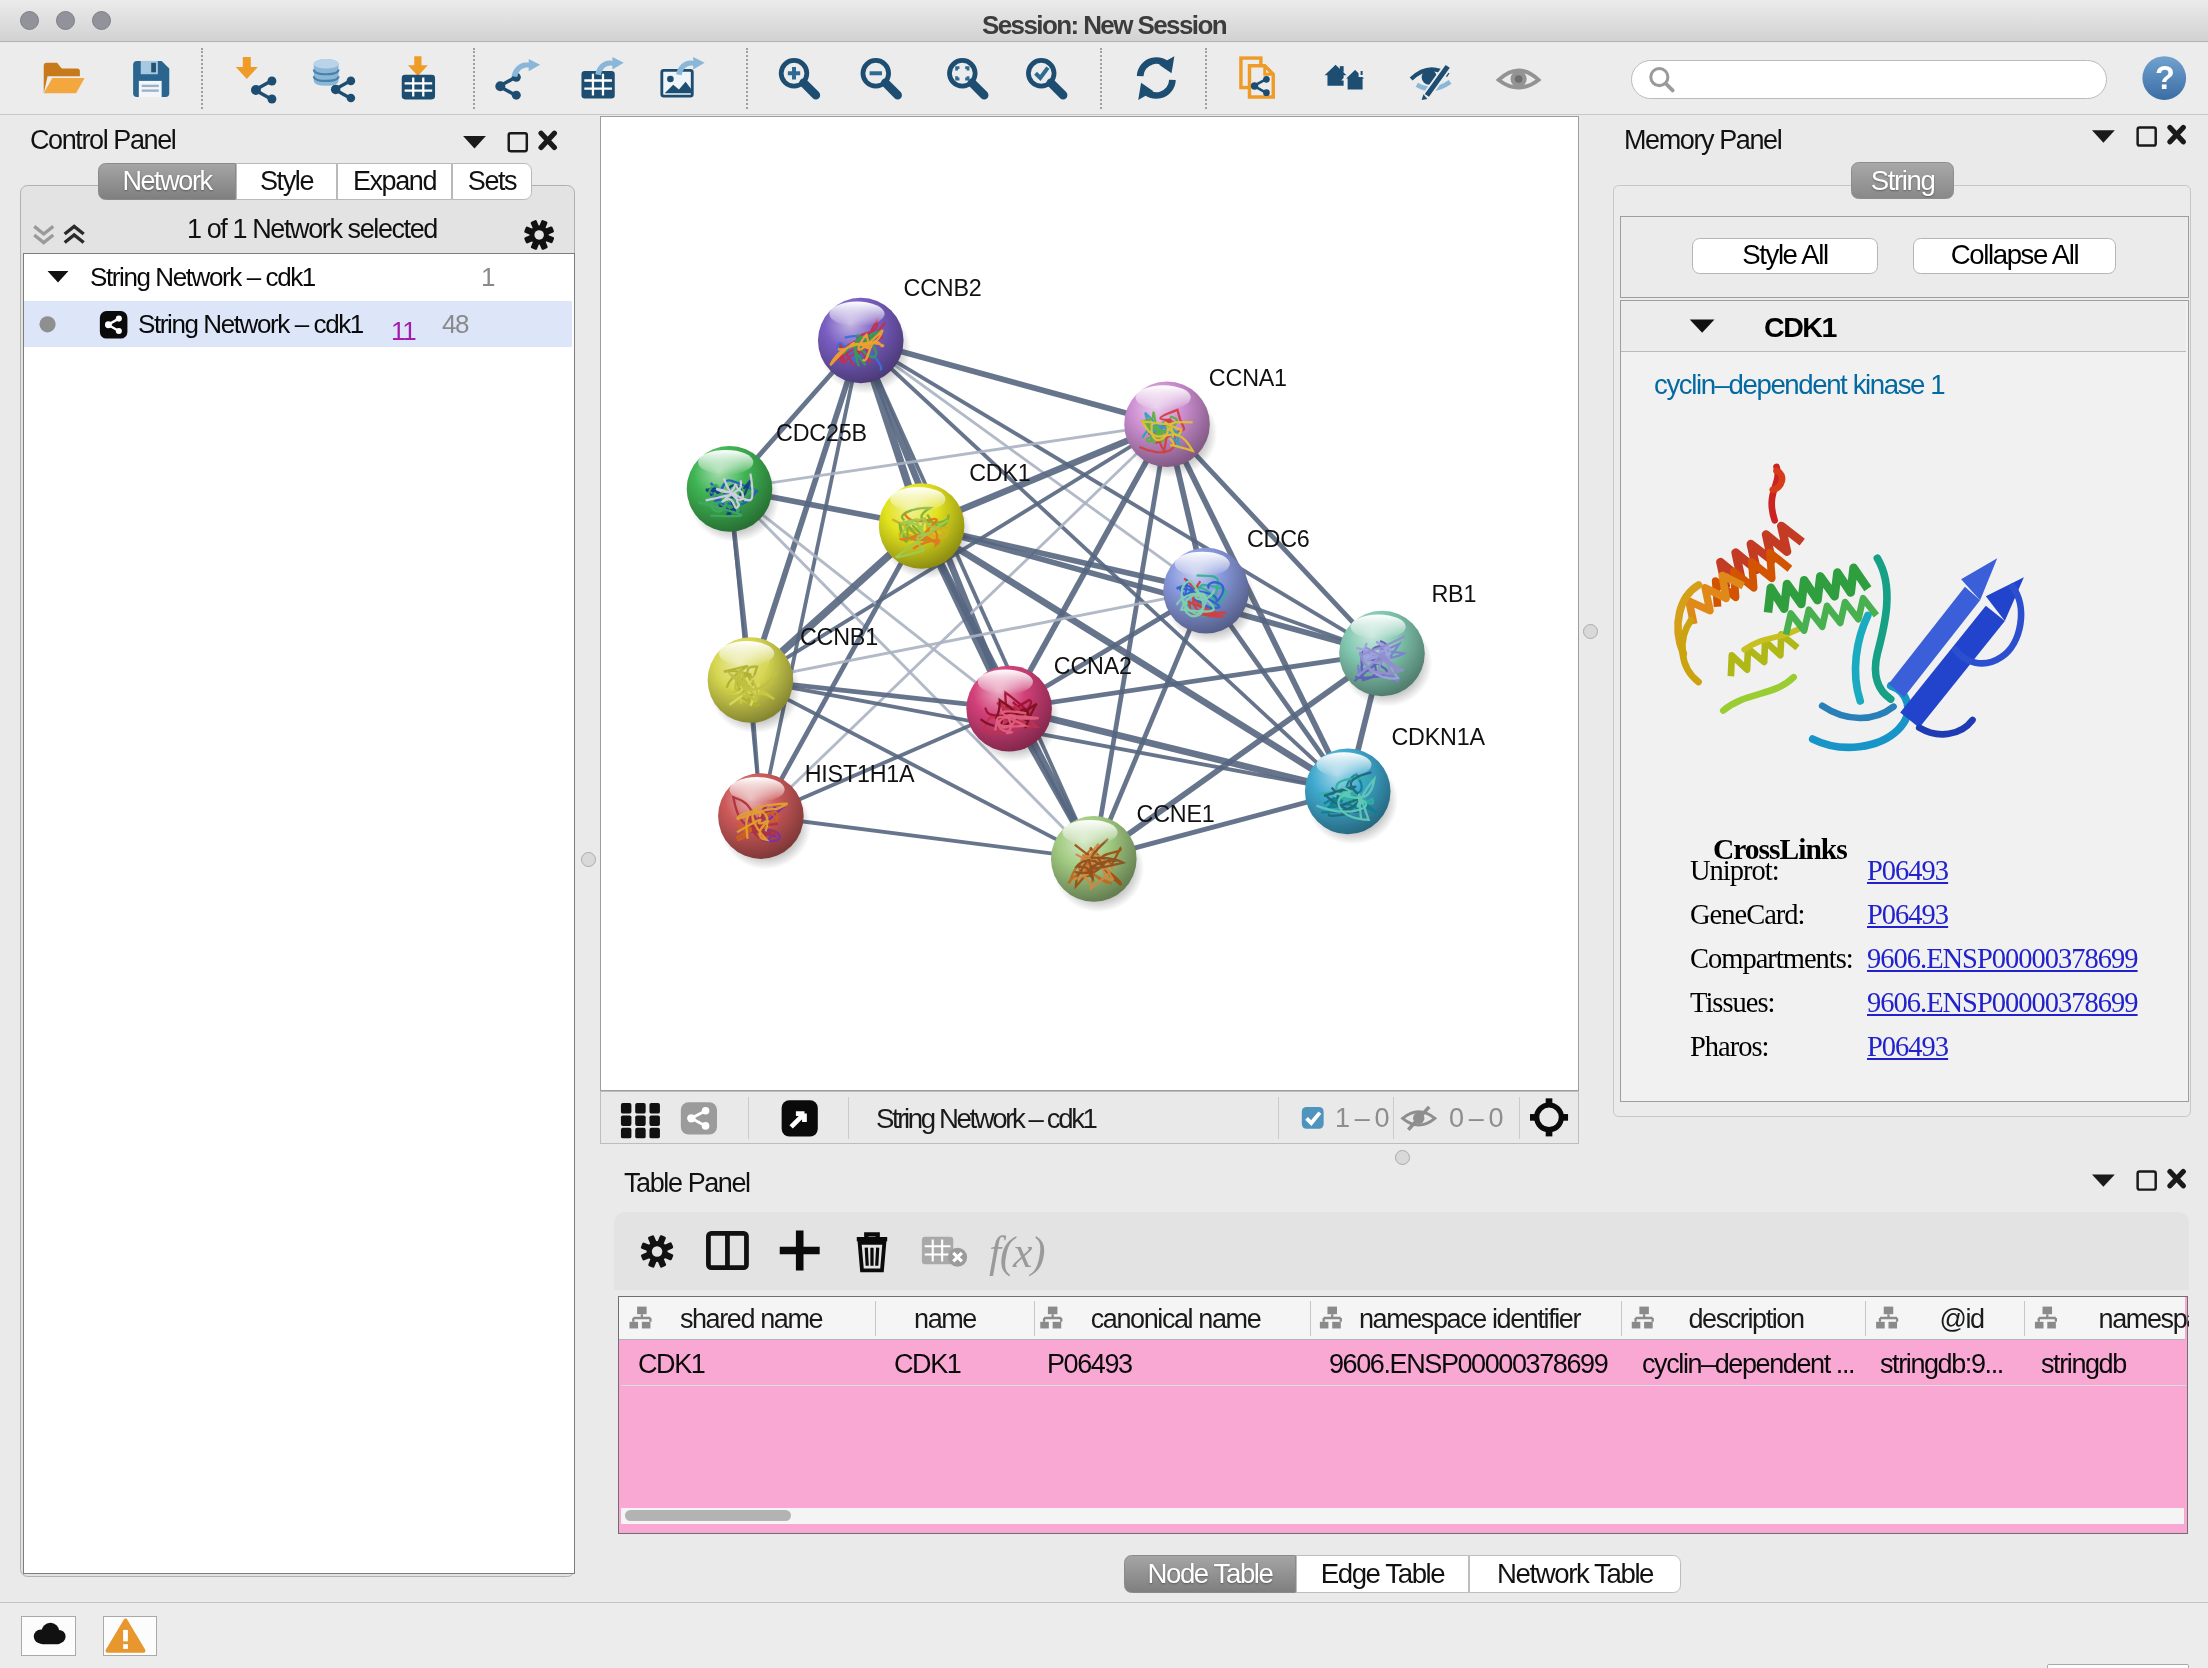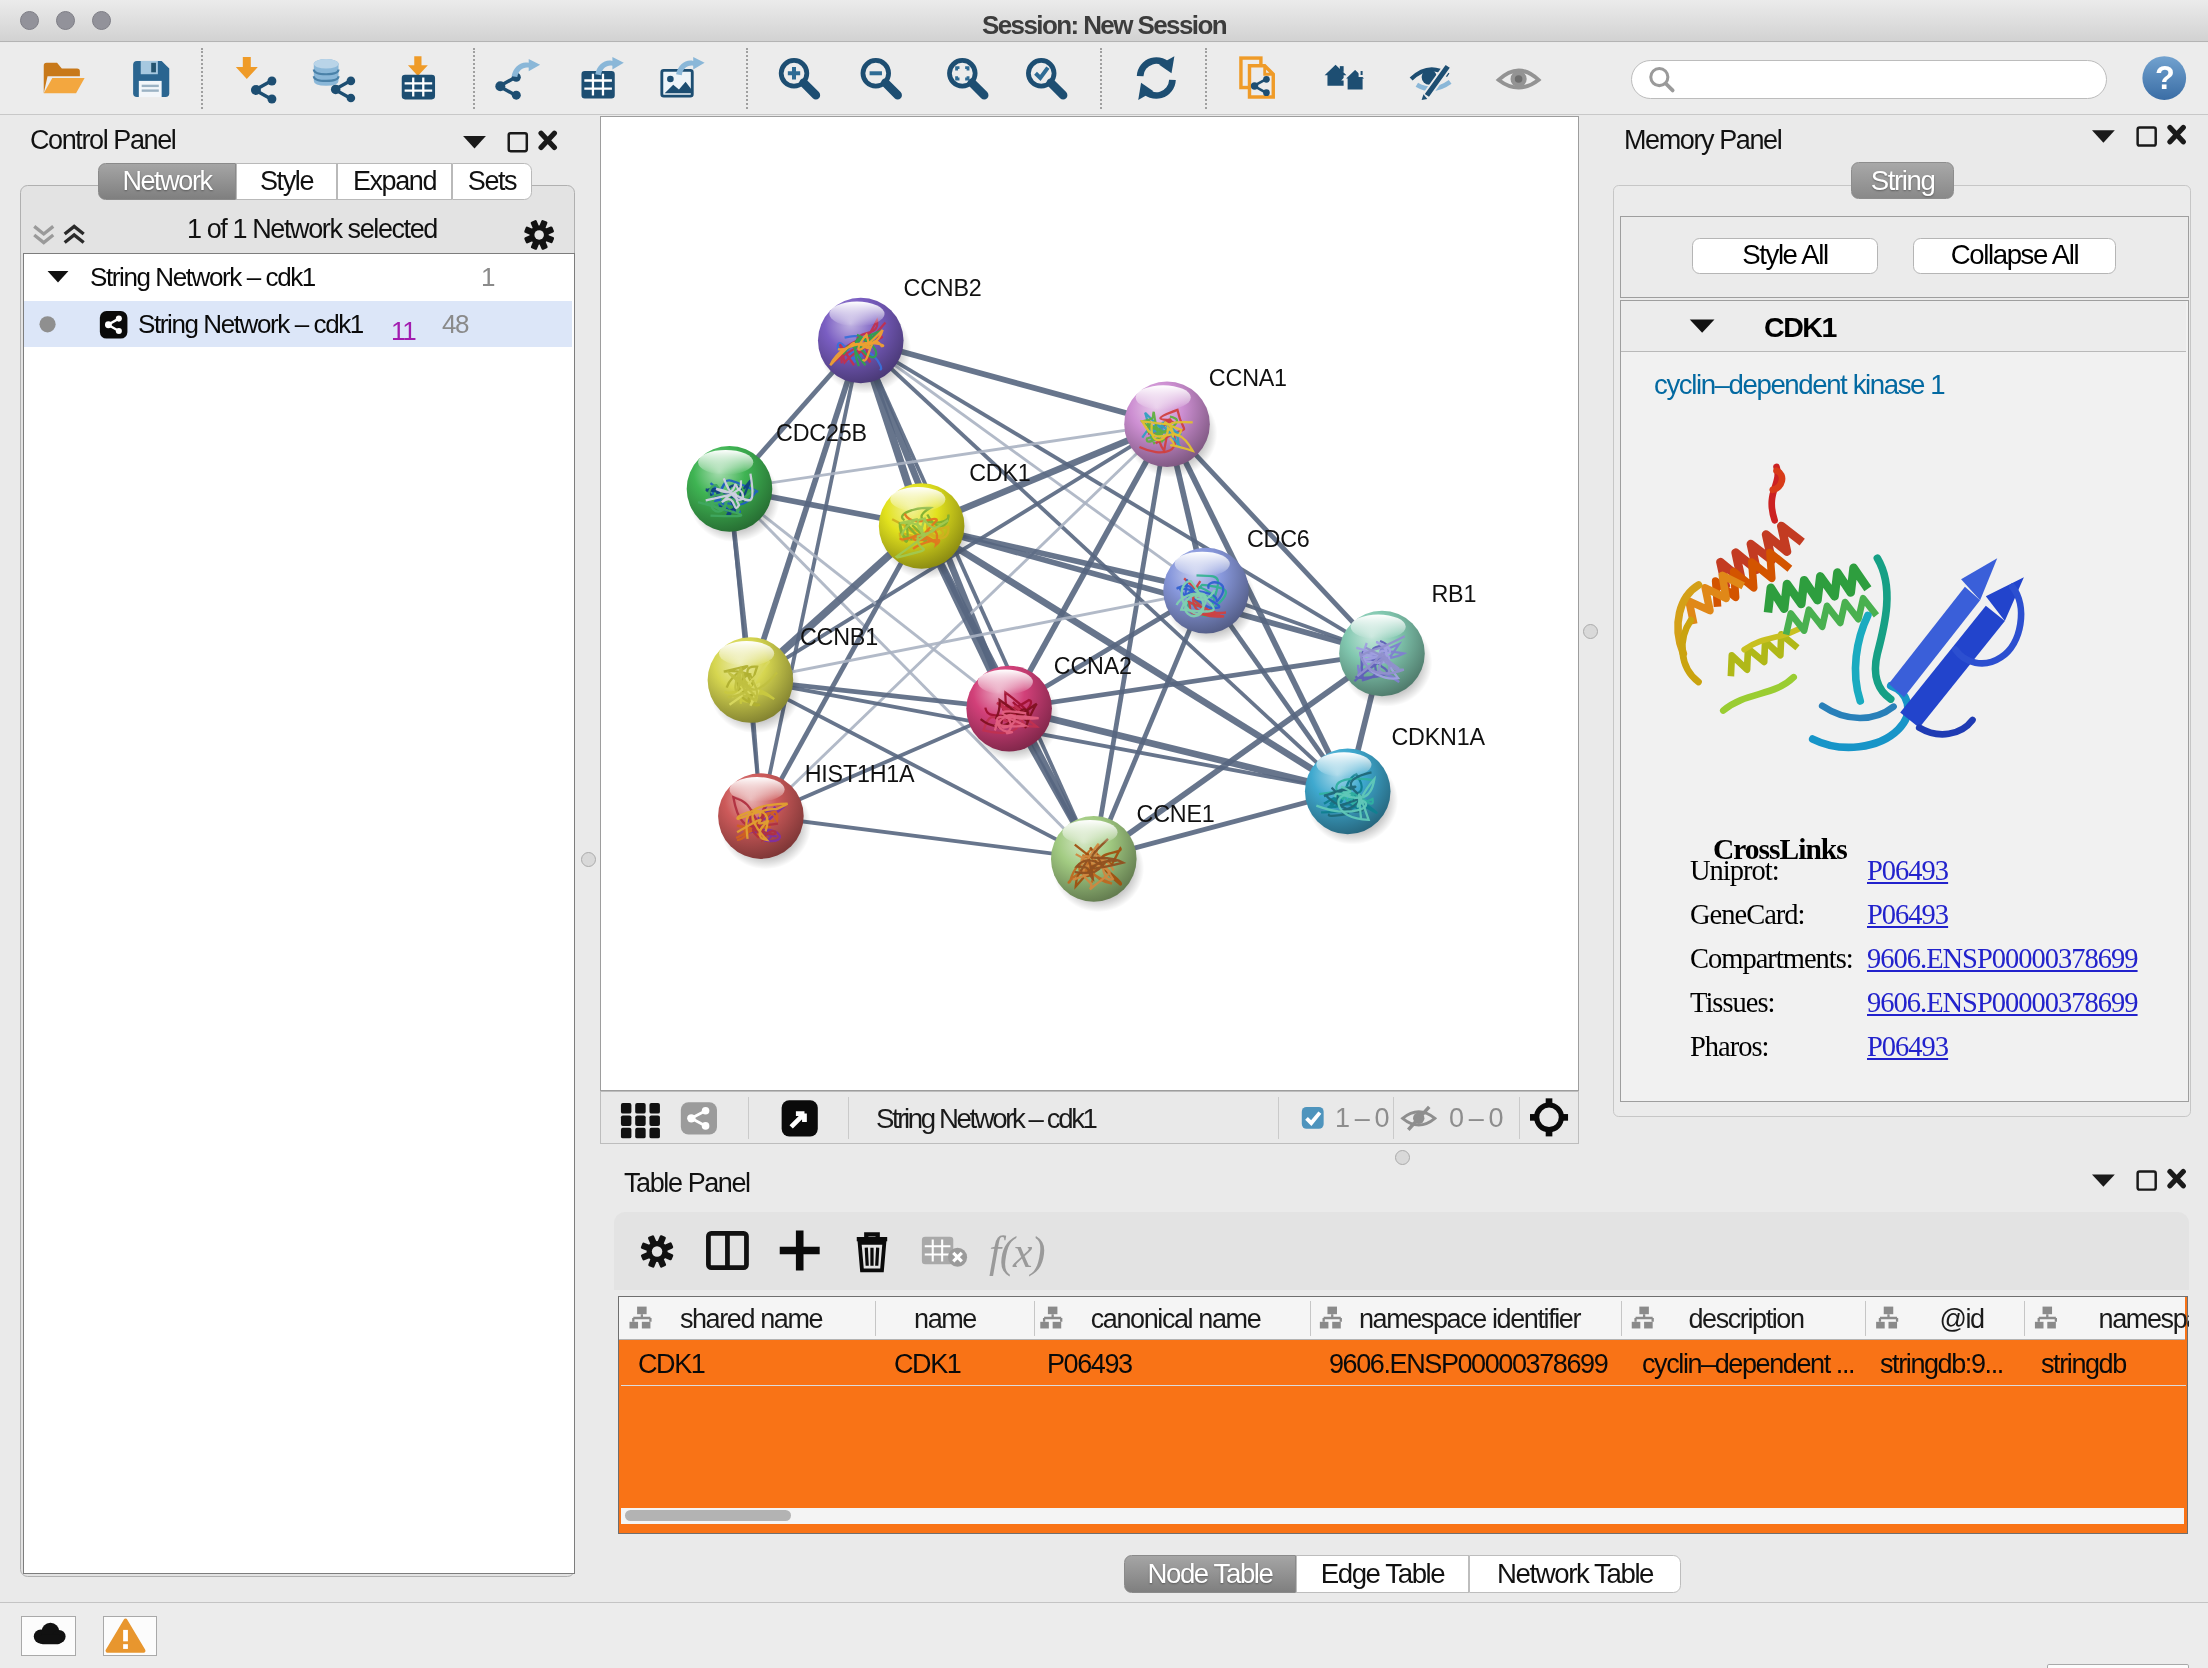--- a/index.html
+++ b/index.html
@@ -58,21 +58,21 @@
   background:#f1f1f1; border:1.9px solid #9e9e9e; }
 #rp-cdkhead { position:absolute; left:0; top:0; width:565px; height:51px;
   background:#ececec; border-bottom:1.9px solid #b9b9b9; }
 .serif { font-family:"Liberation Serif", serif; letter-spacing:-1px; }
 .rlink { color:#2222cc; text-decoration:underline; }
 
 #tp-title { position:absolute; left:624px; top:1168px; }
 #tp-toolbar { position:absolute; left:614px; top:1212px; width:1575px; height:78px;
   background:#e3e3e3; border-radius:11.4px 11.4px 0 0; }
 #tp-table { position:absolute; left:618px; top:1296px; width:1570px; height:238px;
-  background:#f97316; border:1.9px solid #6f6f6f; }
+  background:#f9a8d4; border:1.9px solid #6f6f6f; }
 #tp-header { position:absolute; left:0; top:0; width:1566px; height:43px;
   background:#f5f5f5; border-bottom:1.9px solid #b3b3b3; font-size:27px; color:#1a1a1a; }
 .colsep { position:absolute; top:3.8px; height:35px; width:0; border-left:1.9px solid #c6c6c6; }
 .hcell { position:absolute; top:6.7px; text-align:center; }
 .rcell { position:absolute; top:52px; font-size:27px; color:#0a0a0a; }
 #hscroll { position:absolute; left:1.9px; top:211px; width:1563px; height:16px; background:#f4f4f4; }
 #hthumb { position:absolute; left:3.8px; top:1.9px; width:166px; height:11.4px; background:#b3b3b3; border-radius:5.7px; }
 
 .btab { position:absolute; top:1555px; height:38px; font-size:27.6px; text-align:center;
   line-height:36px; border:1px solid #bdbdbd; background:#fff; color:#111; }

